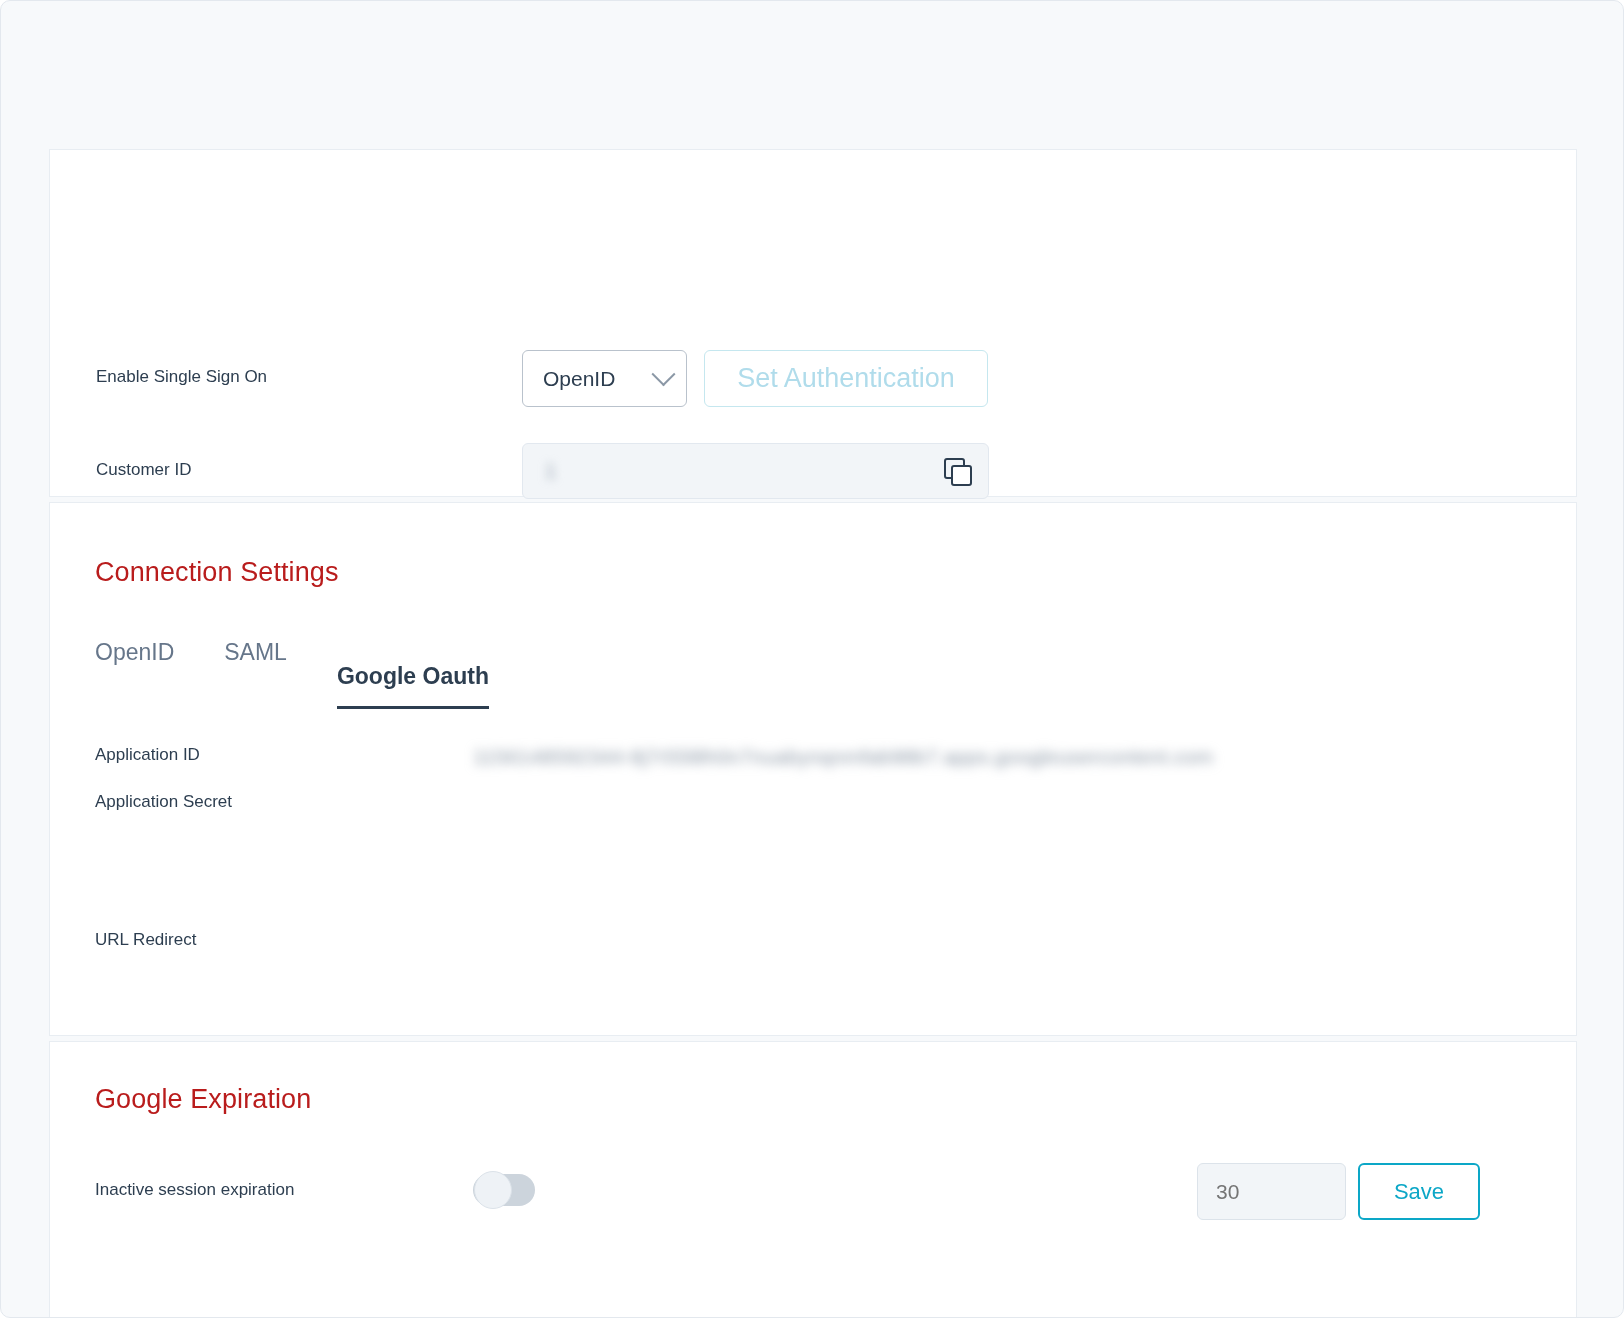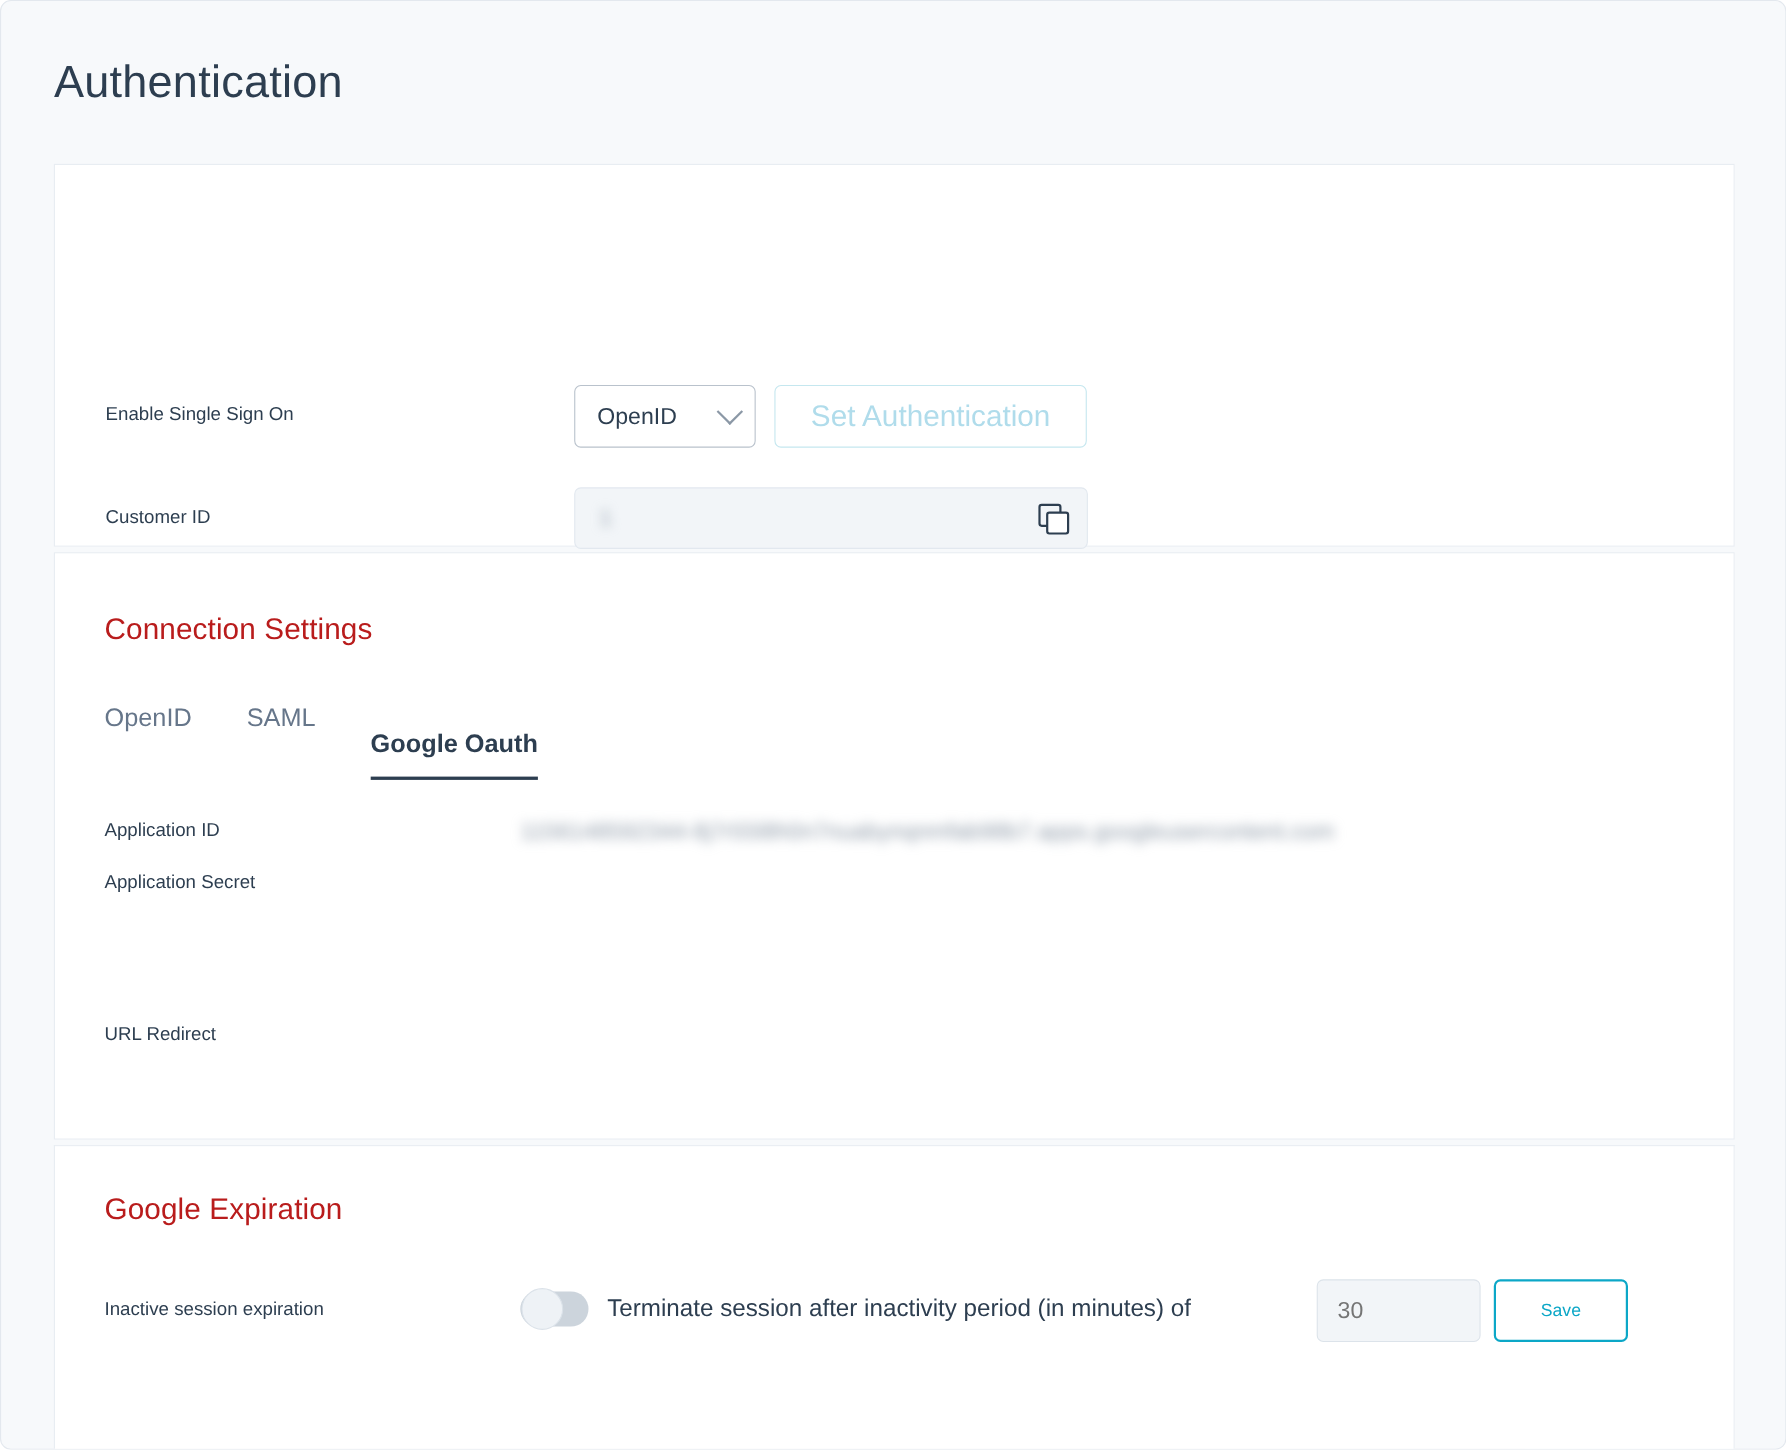--- a/index.html
+++ b/index.html
@@ -209,31 +209,30 @@
   .save-btn {
     position: absolute;
     left: 1357px;
     top: 1162px;
     width: 122px;
     height: 57px;
     border: 2px solid #0ca7c7;
     border-radius: 6px;
     background: #ffffff;
     color: #0ca7c7;
-    font-size: 16px;
+    font-size: 22px;
     font-family: "Liberation Sans", sans-serif;
     cursor: pointer;
   }
 </style>
 </head>
 <body>
 
 <div class="app-frame">
 
-  <div class="page-title">Authentication</div>
 
   <div class="card card-top">
 
     <div class="row" style="left:46px; top:217px;">
       <span class="field-label">Enable Single Sign On</span>
     </div>
 
     <div class="select-box">
       <span class="select-value">OpenID</span>
       <span class="chev"></span>
@@ -279,19 +278,18 @@
   <div class="card card-bottom"></div>
 
   <div class="section-heading" style="left:94px; top:1083px;">Google Expiration</div>
 
   <div class="field-label" style="position:absolute; left:94px; top:1179px;">Inactive session expiration</div>
 
   <div class="toggle">
     <span class="knob"></span>
   </div>
 
-  <div class="inactivity-text">Terminate session after inactivity period (in minutes) of</div>
 
   <input class="minutes-input" type="text" placeholder="30" style="">
 
   <button class="save-btn">Save</button>
 
 </div>
 
 </body></html>

